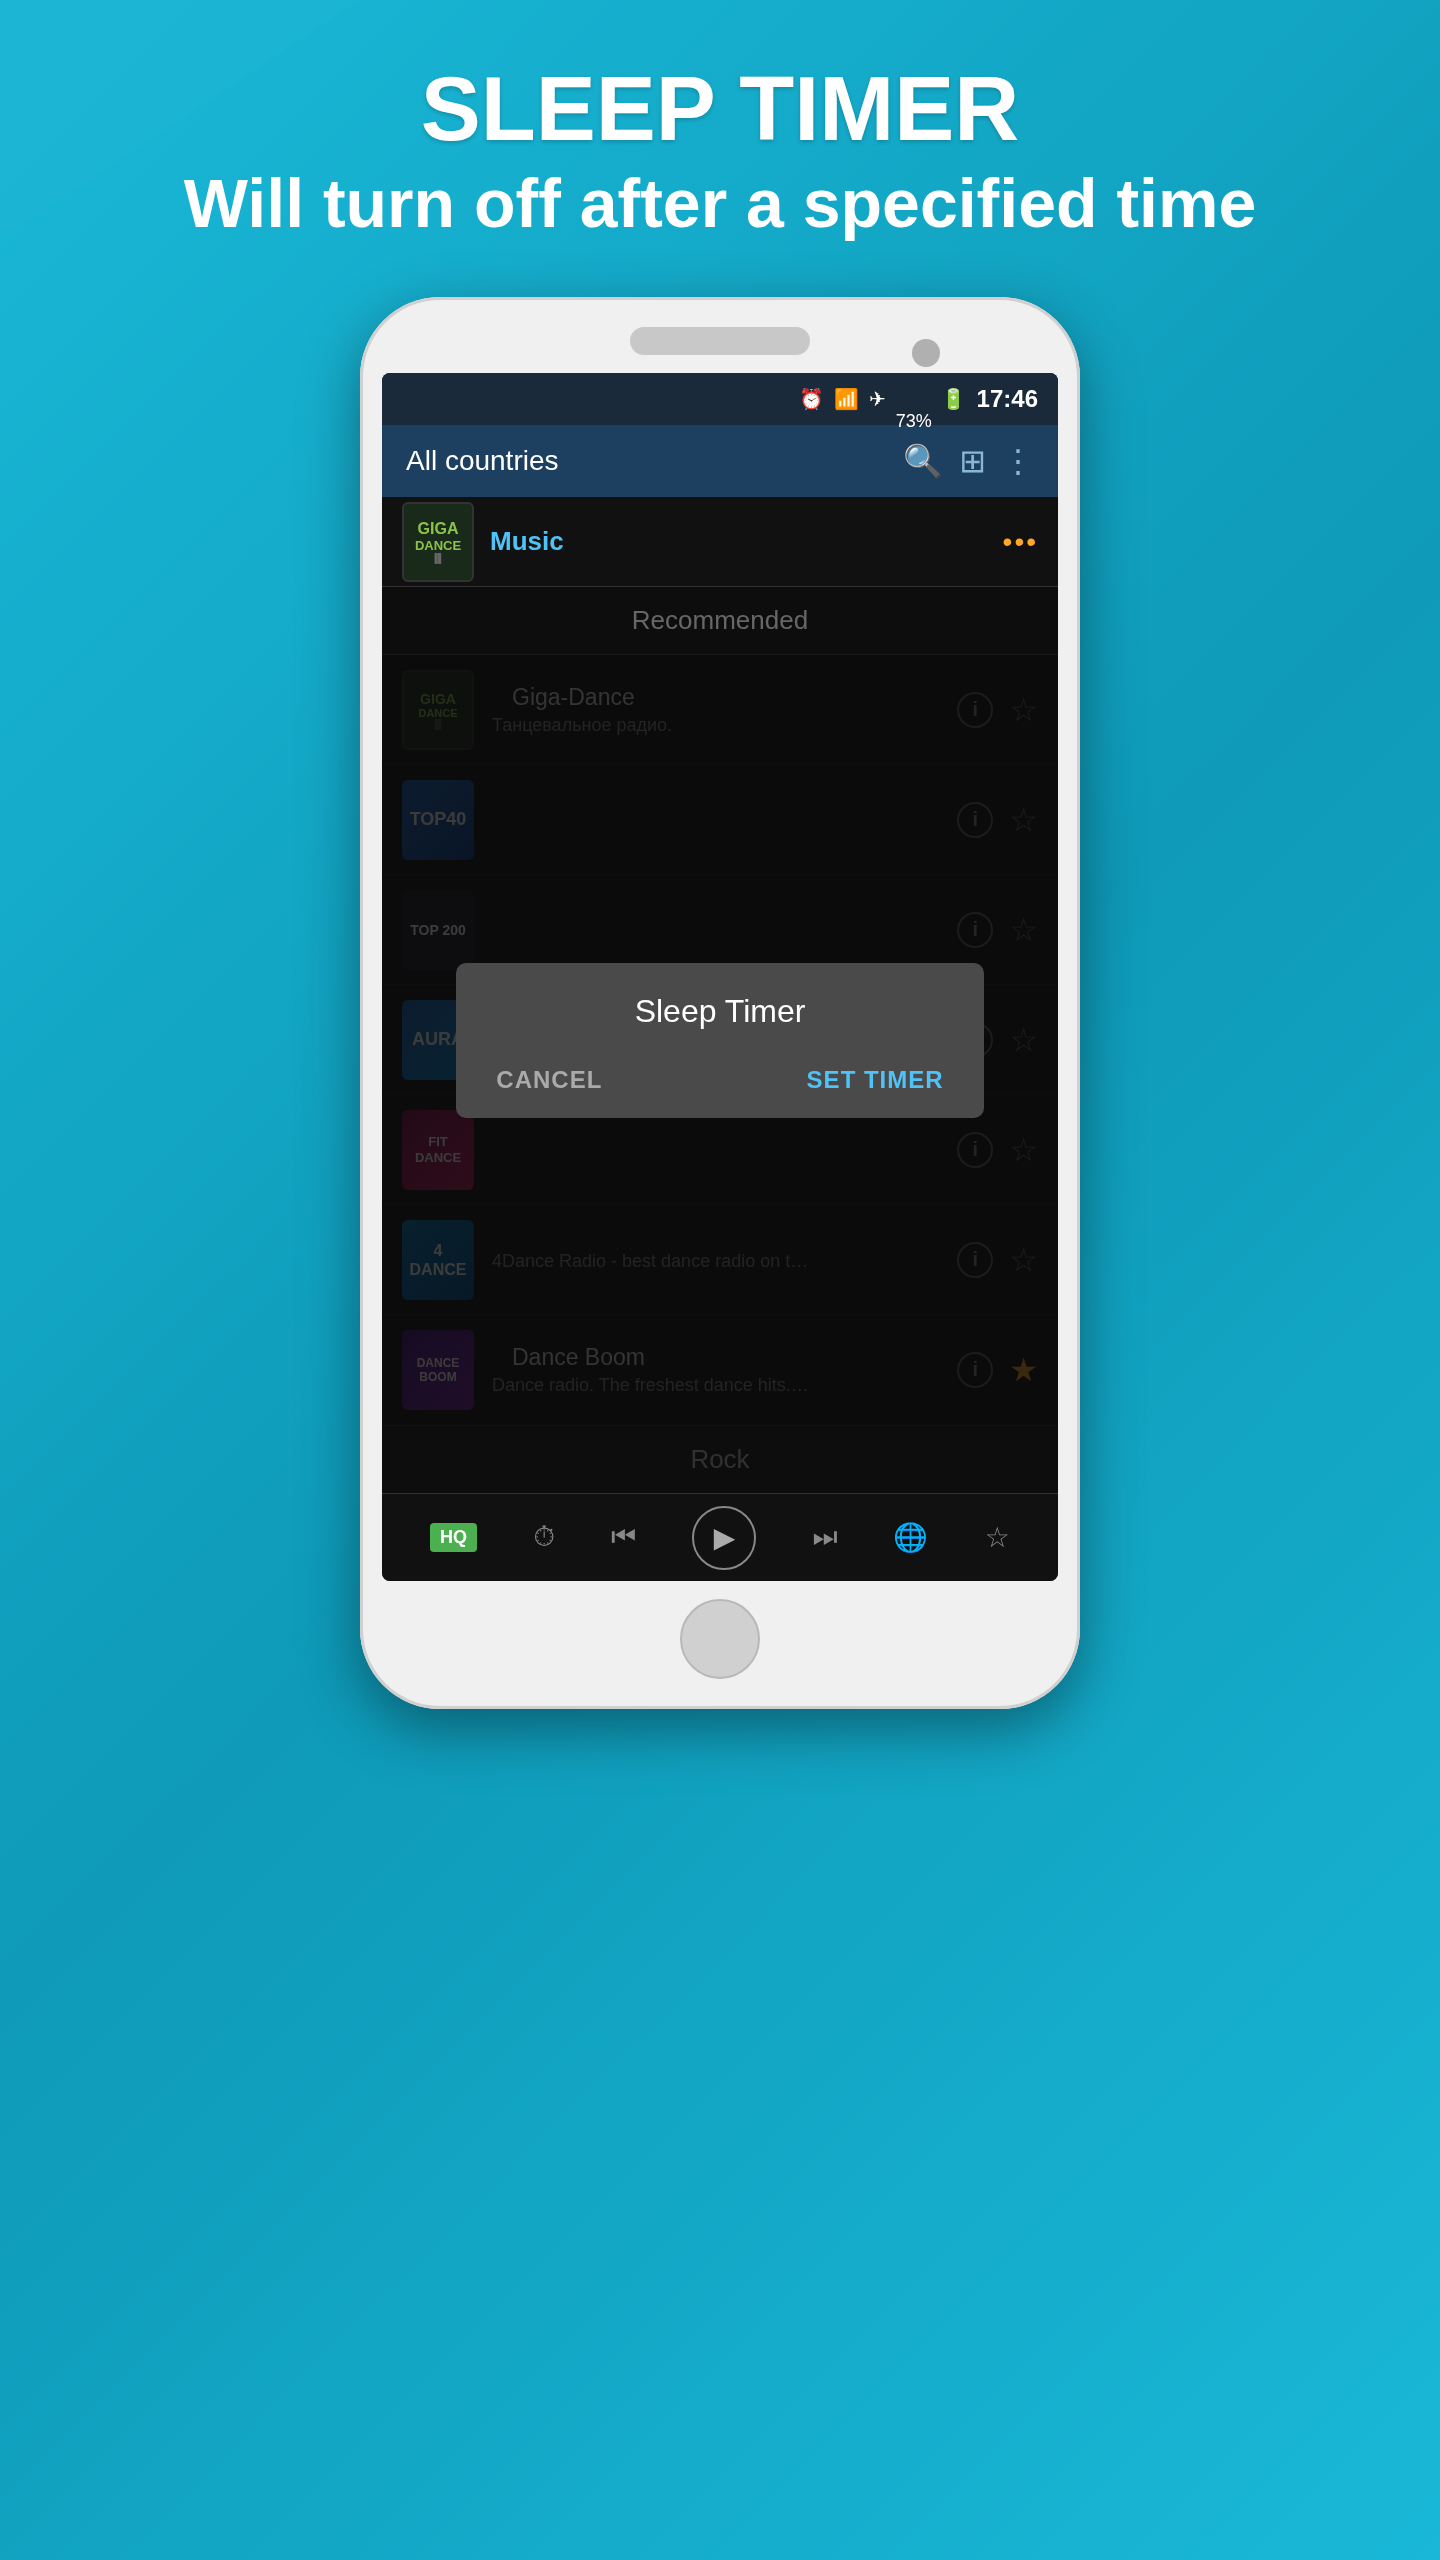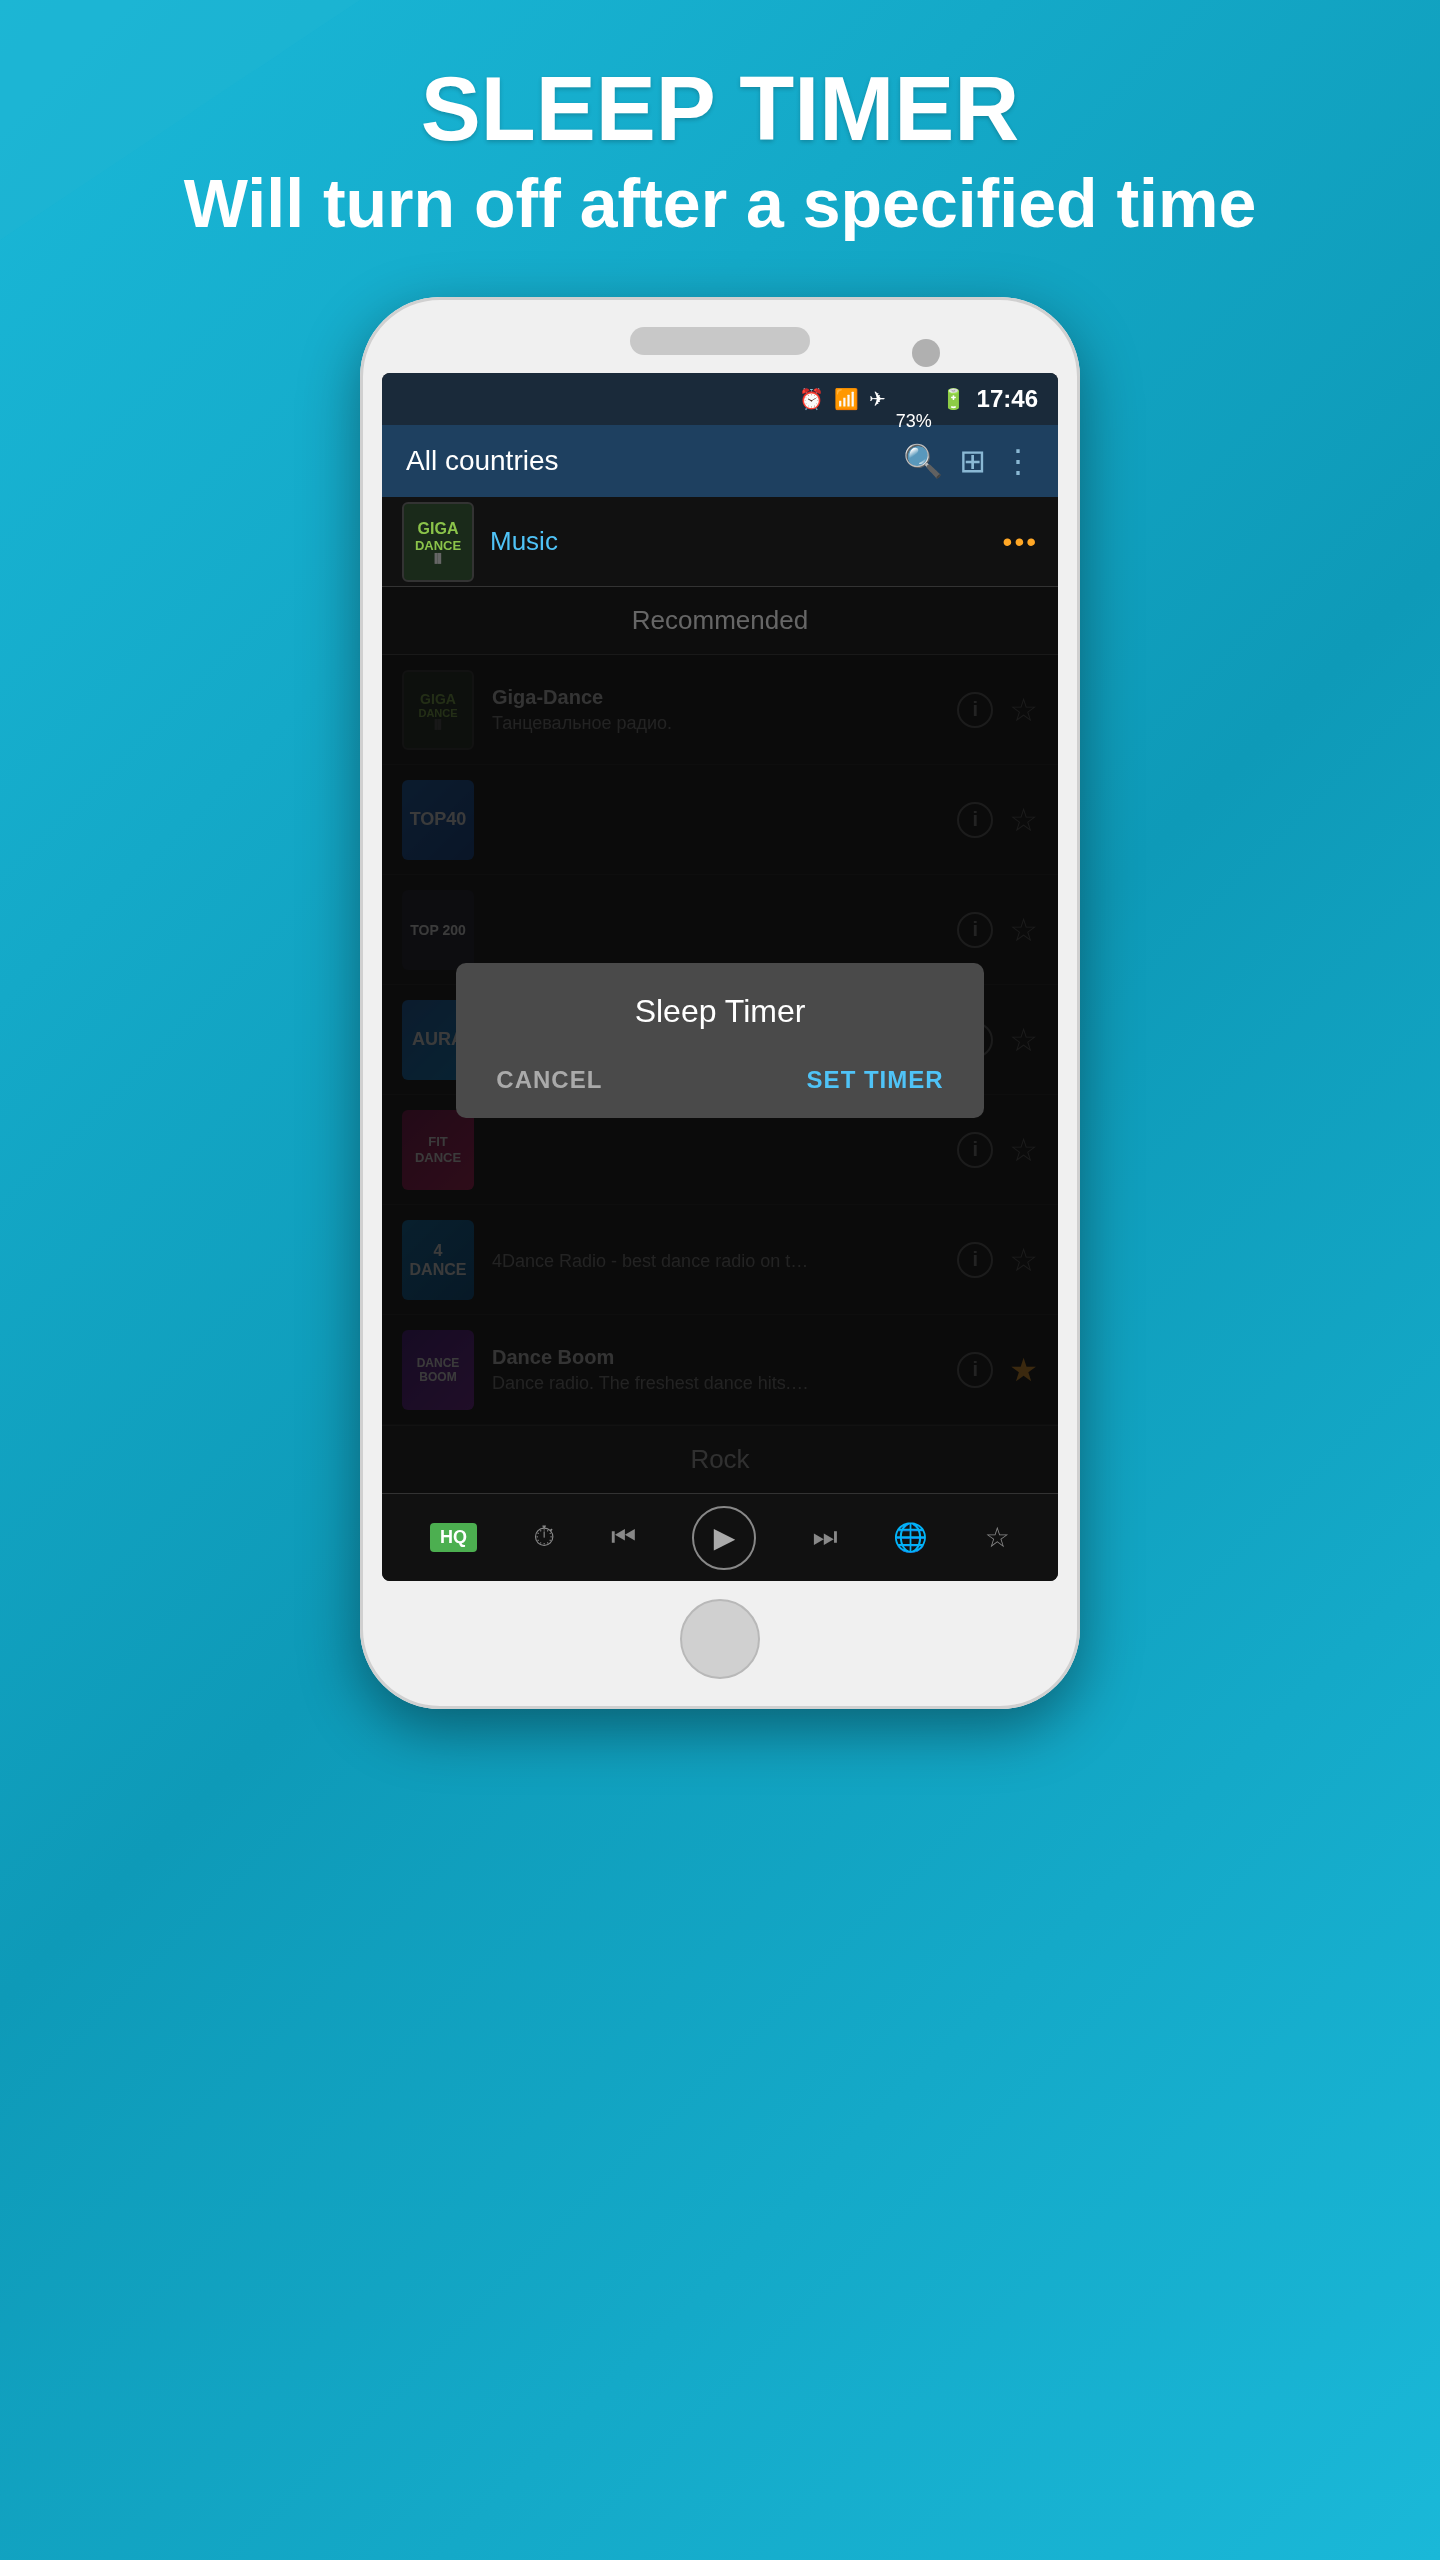--- a/index.html
+++ b/index.html
@@ -157,21 +157,21 @@
       justify-content: center;
       font-size: 10px;
       font-weight: bold;
       color: #8bc34a;
       flex-shrink: 0;
       border: 1px solid #333;
     }
     .now-playing-title {
       color: #4fc3f7;
       font-size: 26px;
-      font-weight: 400;
+      font-weight: 700;
       flex: 1;
     }
     .now-playing-more {
       color: #ffa726;
       font-size: 28px;
       letter-spacing: 2px;
     }
 
     
     .section-header {
@@ -206,22 +206,23 @@
       justify-content: center;
       font-size: 11px;
       font-weight: bold;
       color: white;
     }
     .radio-info {
       flex: 1;
     }
     .radio-name {
       color: #ddd;
-      font-size: 20px;
-      font-weight: 700;
+      font-size: 23px;
+      font-weight: 400;
+      margin-left: 20px;
     }
     .radio-desc {
       color: #888;
       font-size: 18px;
       margin-top: 4px;
       white-space: nowrap;
       overflow: hidden;
       text-overflow: ellipsis;
       max-width: 320px;
     }

